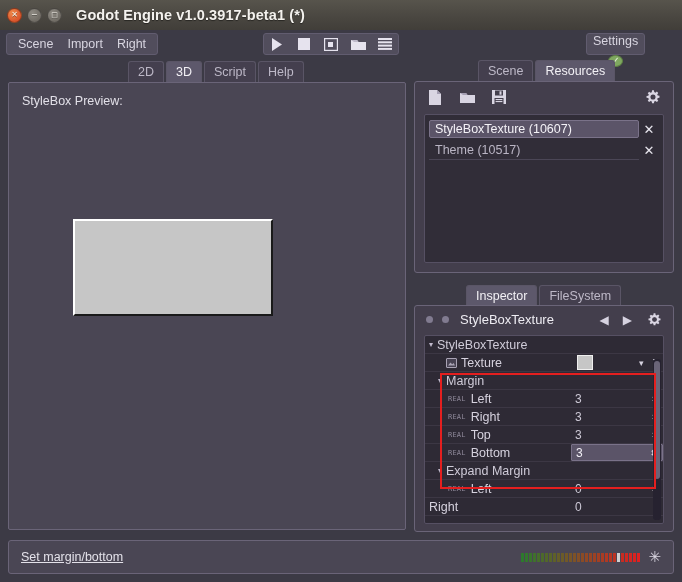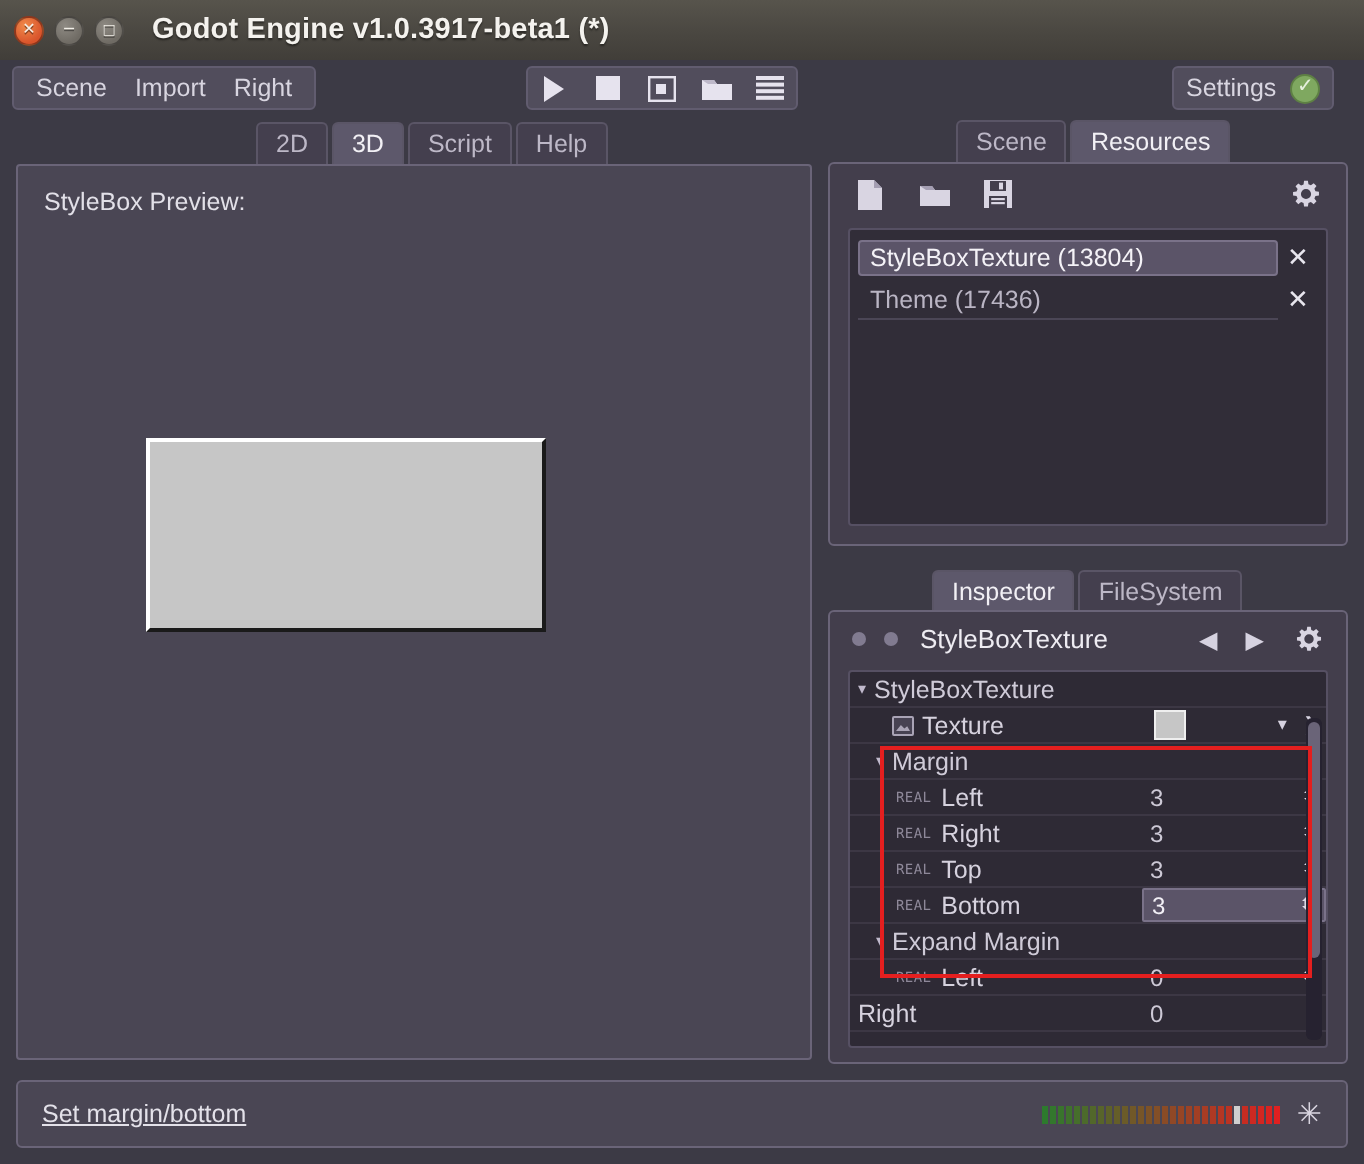--- a/index.html
+++ b/index.html
@@ -48,21 +48,21 @@
     display: flex; align-items: center;
     height: 22px;
   }
   #menu-group { left: 6px; top: 3px; padding: 0 4px; }
   .menu-item {
     color: #d8d5e0; font-size: 12.5px; padding: 2px 7px; border-radius: 2px;
     white-space: nowrap;
   }
   #play-group { left: 263px; top: 3px; padding: 0 5px; gap: 11px; }
   .tool-icon { width: 16px; height: 15px; display: flex; align-items: center; justify-content: center; }
-  #settings-group { left: 586px; top: 3px; padding: 0 6px; gap: 7px; }
+  #settings-group { left: 586px; top: 3px; padding: 0 6px; gap: 7px; flex-direction: column; }
   #settings-label { color: #d8d5e0; font-size: 12.5px; }
   .check-circle {
     width: 15px; height: 15px; border-radius: 50%;
     background: #7fa860; border: 1px solid #5e8044;
     display: flex; align-items: center; justify-content: center;
     color: #e6f0dd; font-size: 10px; line-height: 1;
   }
 
   
   .tabstrip { position: absolute; display: flex; align-items: flex-end; height: 22px; }
@@ -324,25 +324,25 @@
     <span class="tool-icon" id="res-gear">
       <svg width="14" height="14" viewBox="0 0 16 16">
         <path fill="#d9d5e2" d="M8 5.1A2.9 2.9 0 1 0 8 10.9 2.9 2.9 0 1 0 8 5.1z M6.9 0.4h2.2l.3 2.0 1.4.6 1.6-1.2 1.6 1.6-1.2 1.6.6 1.4 2.0.3v2.2l-2.0.3-.6 1.4 1.2 1.6-1.6 1.6-1.6-1.2-1.4.6-.3 2.0H6.9l-.3-2.0-1.4-.6-1.6 1.2-1.6-1.6 1.2-1.6-.6-1.4-2.0-.3V6.9l2.0-.3.6-1.4L2 3.6l1.6-1.6 1.6 1.2 1.4-.6z"></path>
         <circle cx="8" cy="8" r="2.4" fill="#433e4c"></circle>
       </svg>
     </span>
   </div>
 
   <div id="res-list">
     <div class="res-row selected">
-      <span class="res-name">StyleBoxTexture (13804)</span>
+      <span class="res-name">StyleBoxTexture (10607)</span>
       <span class="res-x">✕</span>
     </div>
     <div class="res-row normal">
-      <span class="res-name">Theme (17436)</span>
+      <span class="res-name">Theme (10517)</span>
       <span class="res-x">✕</span>
     </div>
   </div>
 </div>
 
 <div class="tabstrip" id="inspector-tabs">
   <div class="tab active">Inspector</div>
   <div class="tab inactive">FileSystem</div>
 </div>
 

